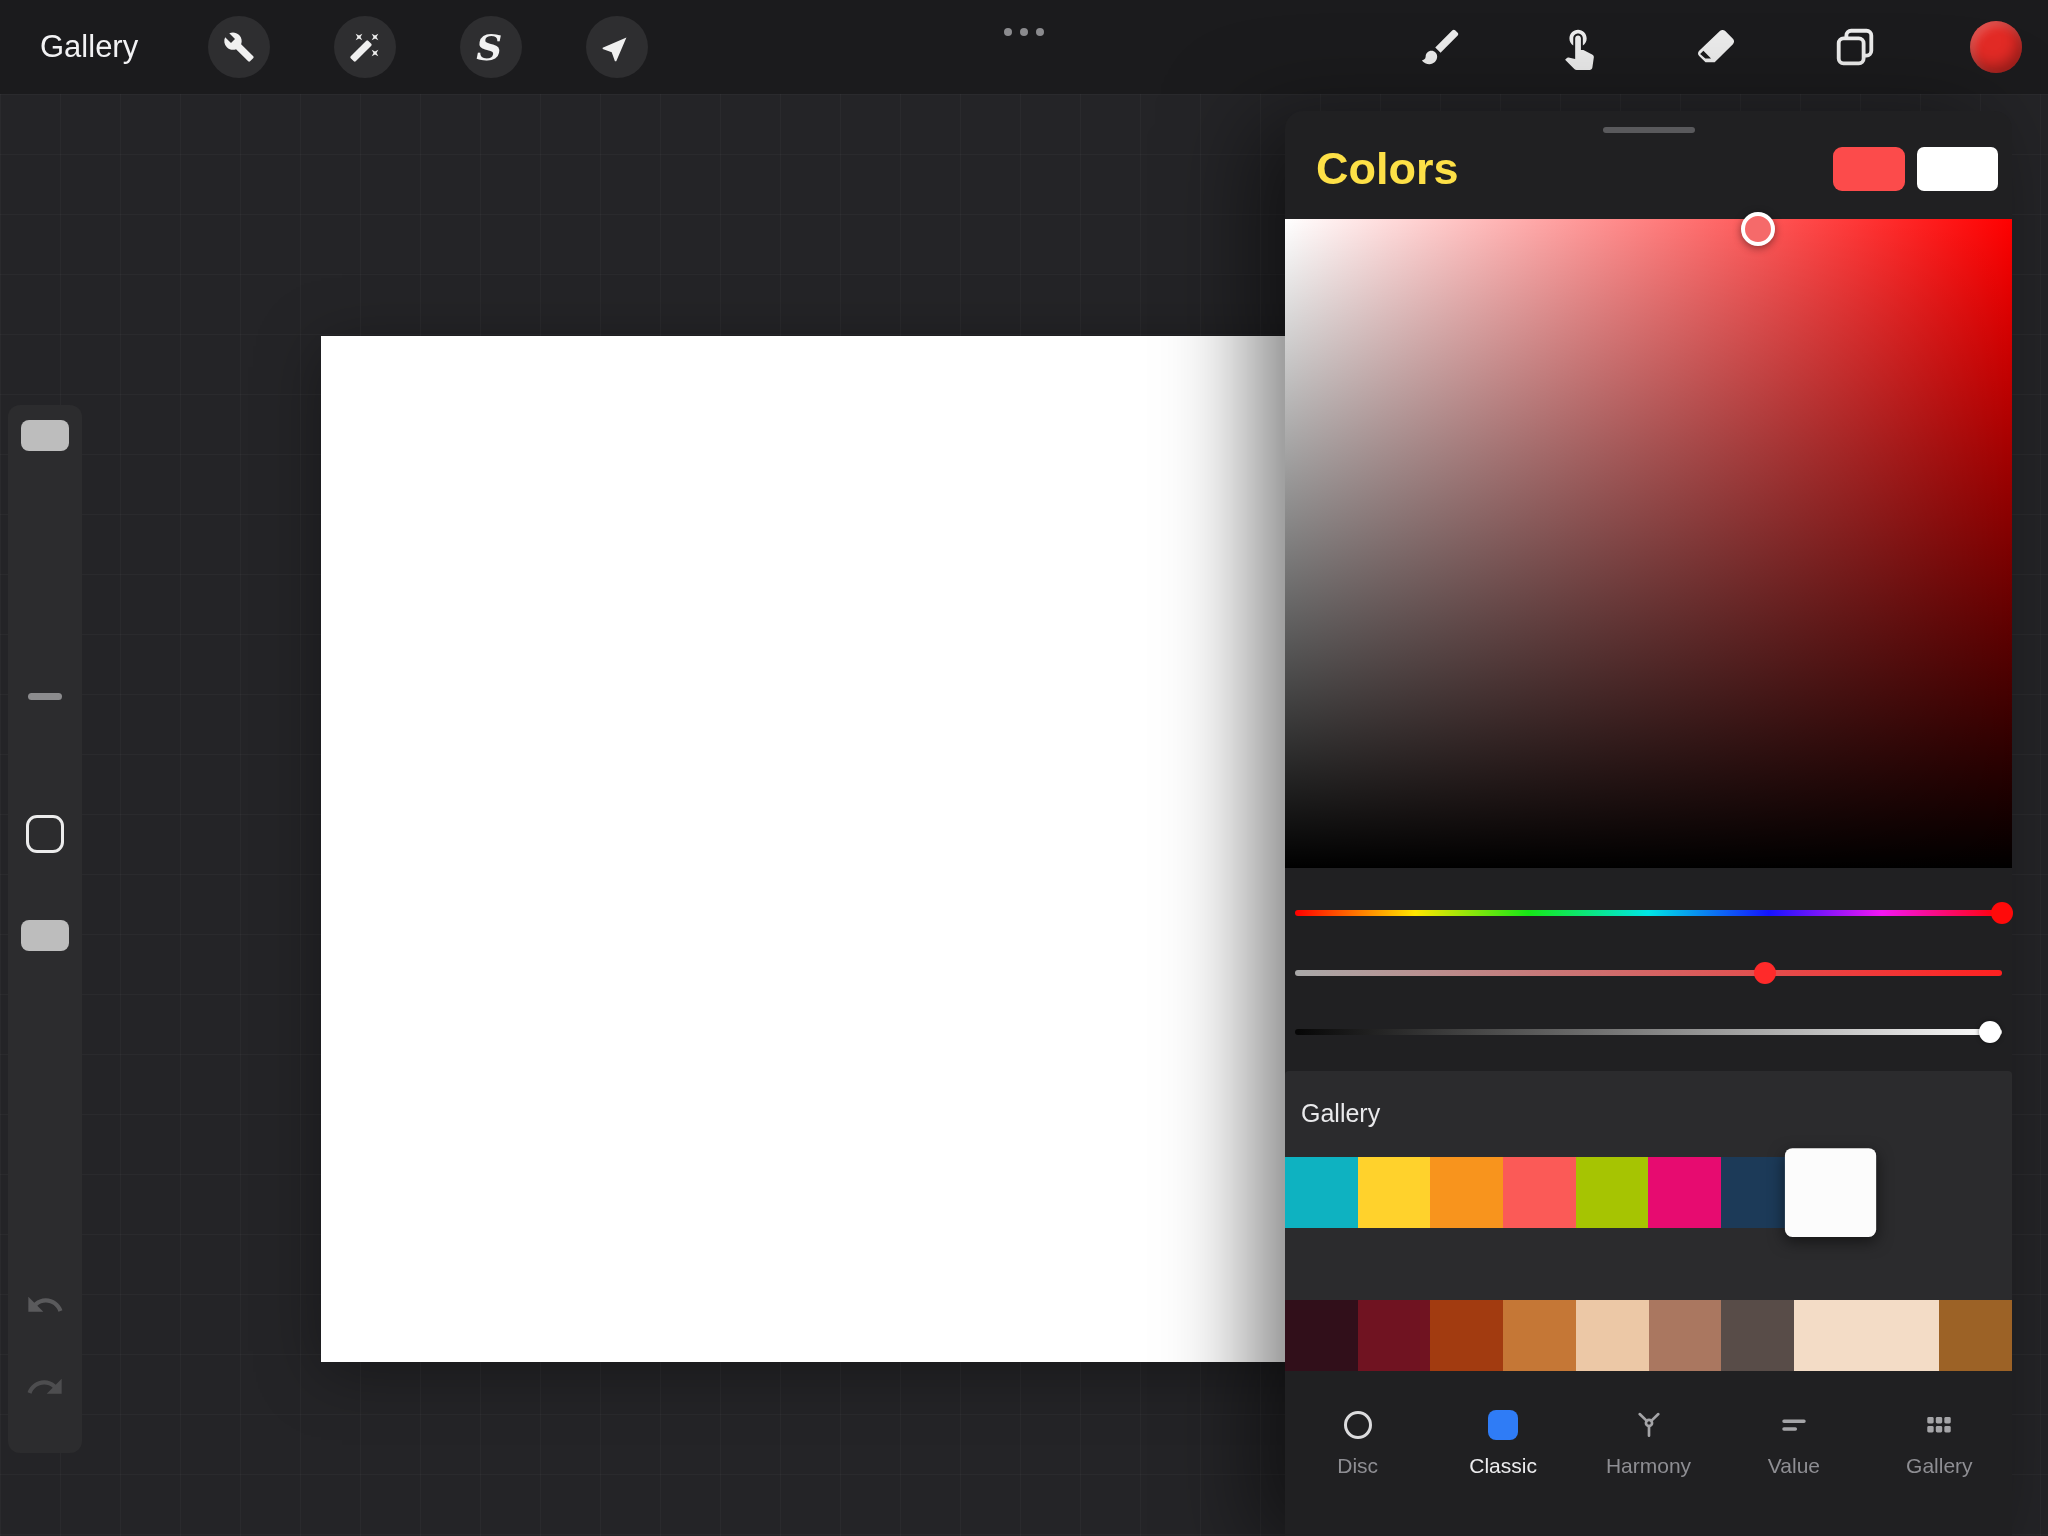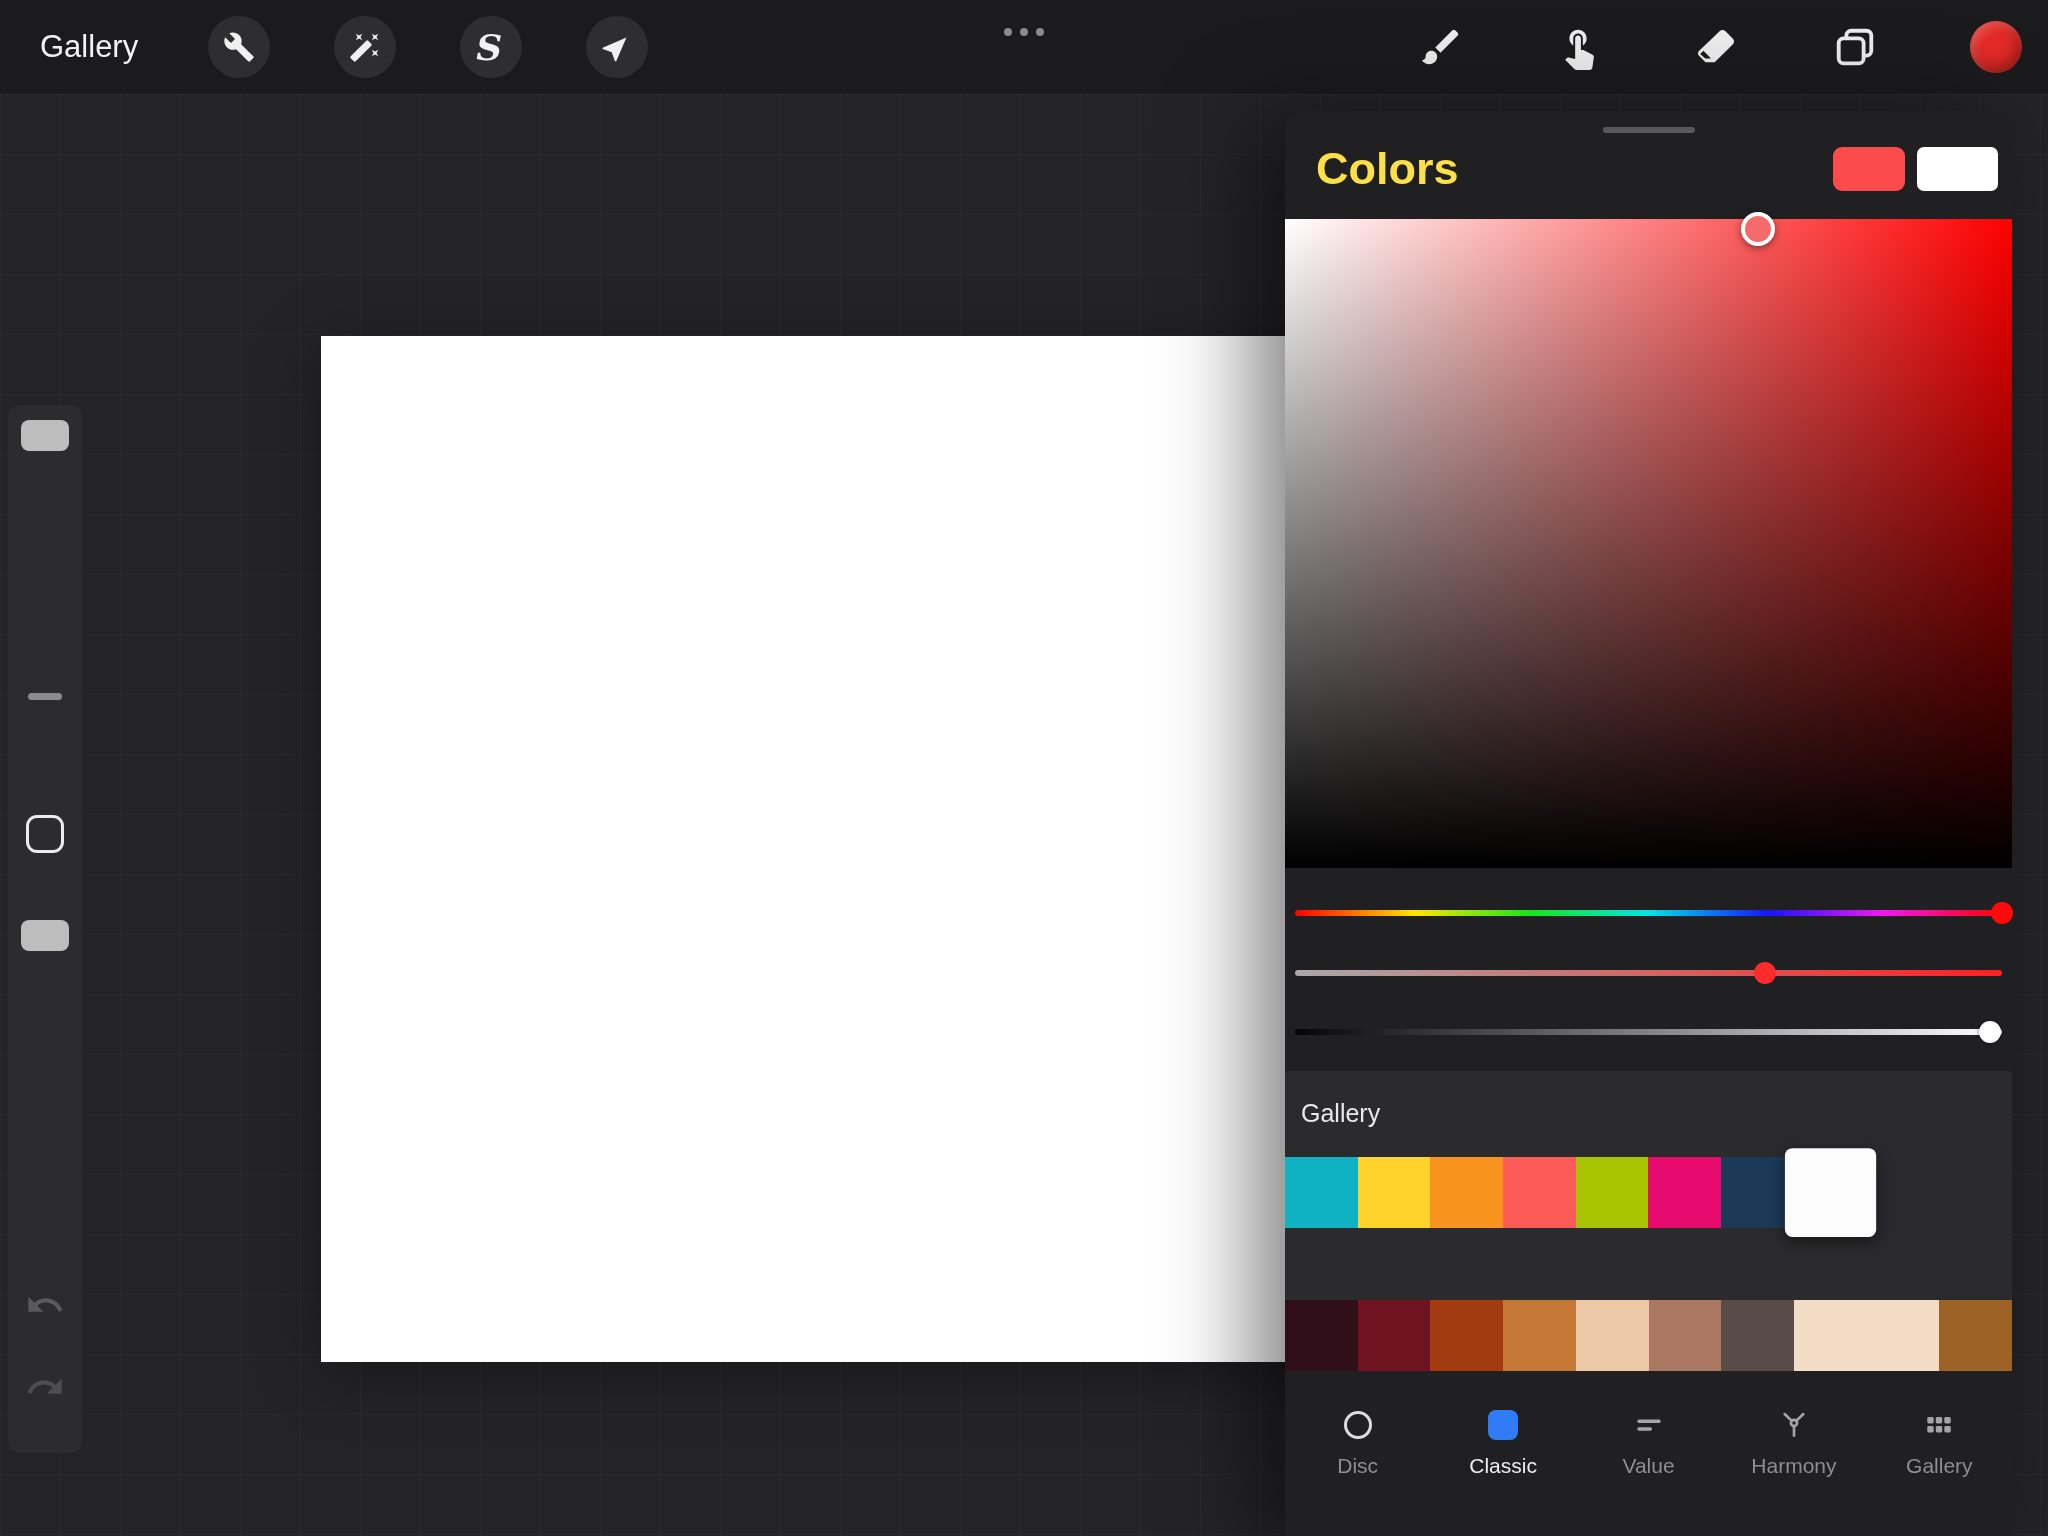--- a/index.html
+++ b/index.html
@@ -263,37 +263,37 @@
     </button>
     <button class="tab selected">
       <span class="ic">
           <span class="ic-classic" style="background: rgb(47, 124, 246);"></span>
         </span>
       <span class="tab-label">Classic</span>
     </button>
     <button class="tab">
       <span class="ic">
         <svg viewBox="0 0 24 24">
-            <g stroke="#a5a5a8" stroke-width="2.6" stroke-linecap="round">
-              <path d="M4.5 9.2h15M4.5 15h8.5"></path>
-            </g>
-          </svg>
-      </span>
-      <span class="tab-label">Value</span>
-    </button>
-    <button class="tab">
-      <span class="ic">
-        <svg viewBox="0 0 24 24">
             <g stroke="#a5a5a8" stroke-width="2" fill="none" stroke-linecap="round">
               <circle cx="12" cy="10.5" r="2.3"></circle>
               <path d="M12 12.8V20M10.3 8.9L5 3.8M13.7 8.9L19 3.8"></path>
             </g>
           </svg>
       </span>
       <span class="tab-label">Harmony</span>
+    </button>
+    <button class="tab">
+      <span class="ic">
+        <svg viewBox="0 0 24 24">
+            <g stroke="#a5a5a8" stroke-width="2.6" stroke-linecap="round">
+              <path d="M4.5 9.2h15M4.5 15h8.5"></path>
+            </g>
+          </svg>
+      </span>
+      <span class="tab-label">Value</span>
     </button>
     <button class="tab">
       <span class="ic">
         <svg viewBox="0 0 24 24">
             <g fill="#a5a5a8">
           <rect x="3.2" y="6" width="4.8" height="4.8" rx="1.1"></rect>
               <rect x="9.6" y="6" width="4.8" height="4.8" rx="1.1"></rect>
               <rect x="16" y="6" width="4.8" height="4.8" rx="1.1"></rect>
           <rect x="3.2" y="12.8" width="4.8" height="4.8" rx="1.1"></rect>
               <rect x="9.6" y="12.8" width="4.8" height="4.8" rx="1.1"></rect>

